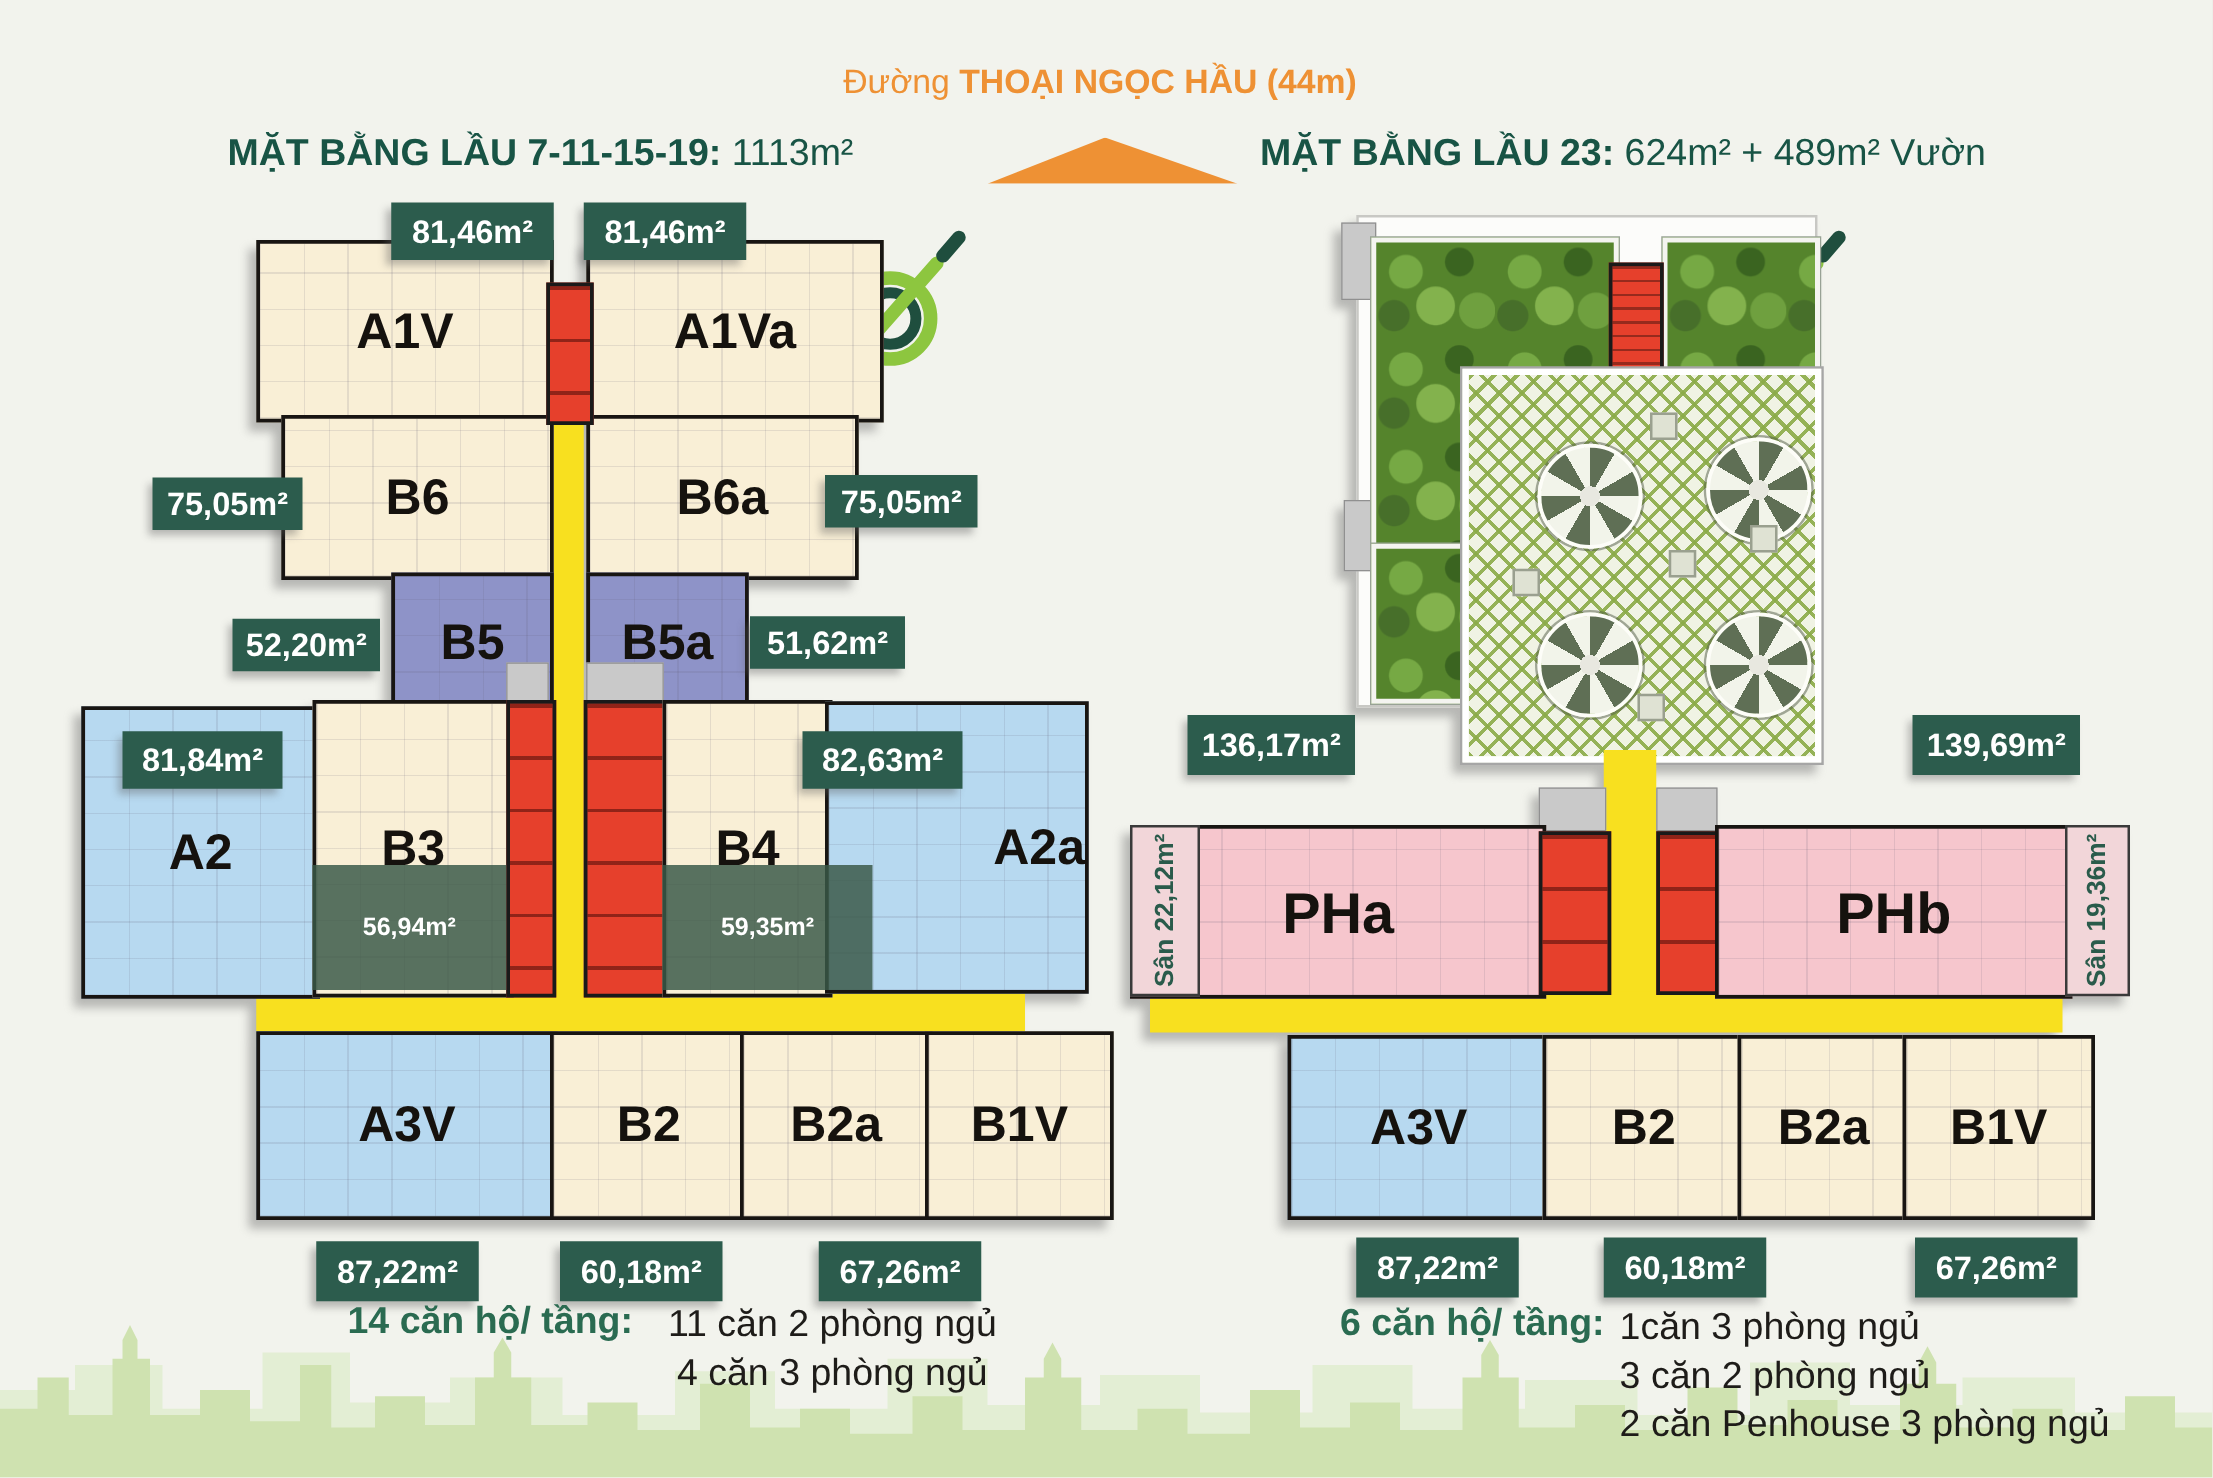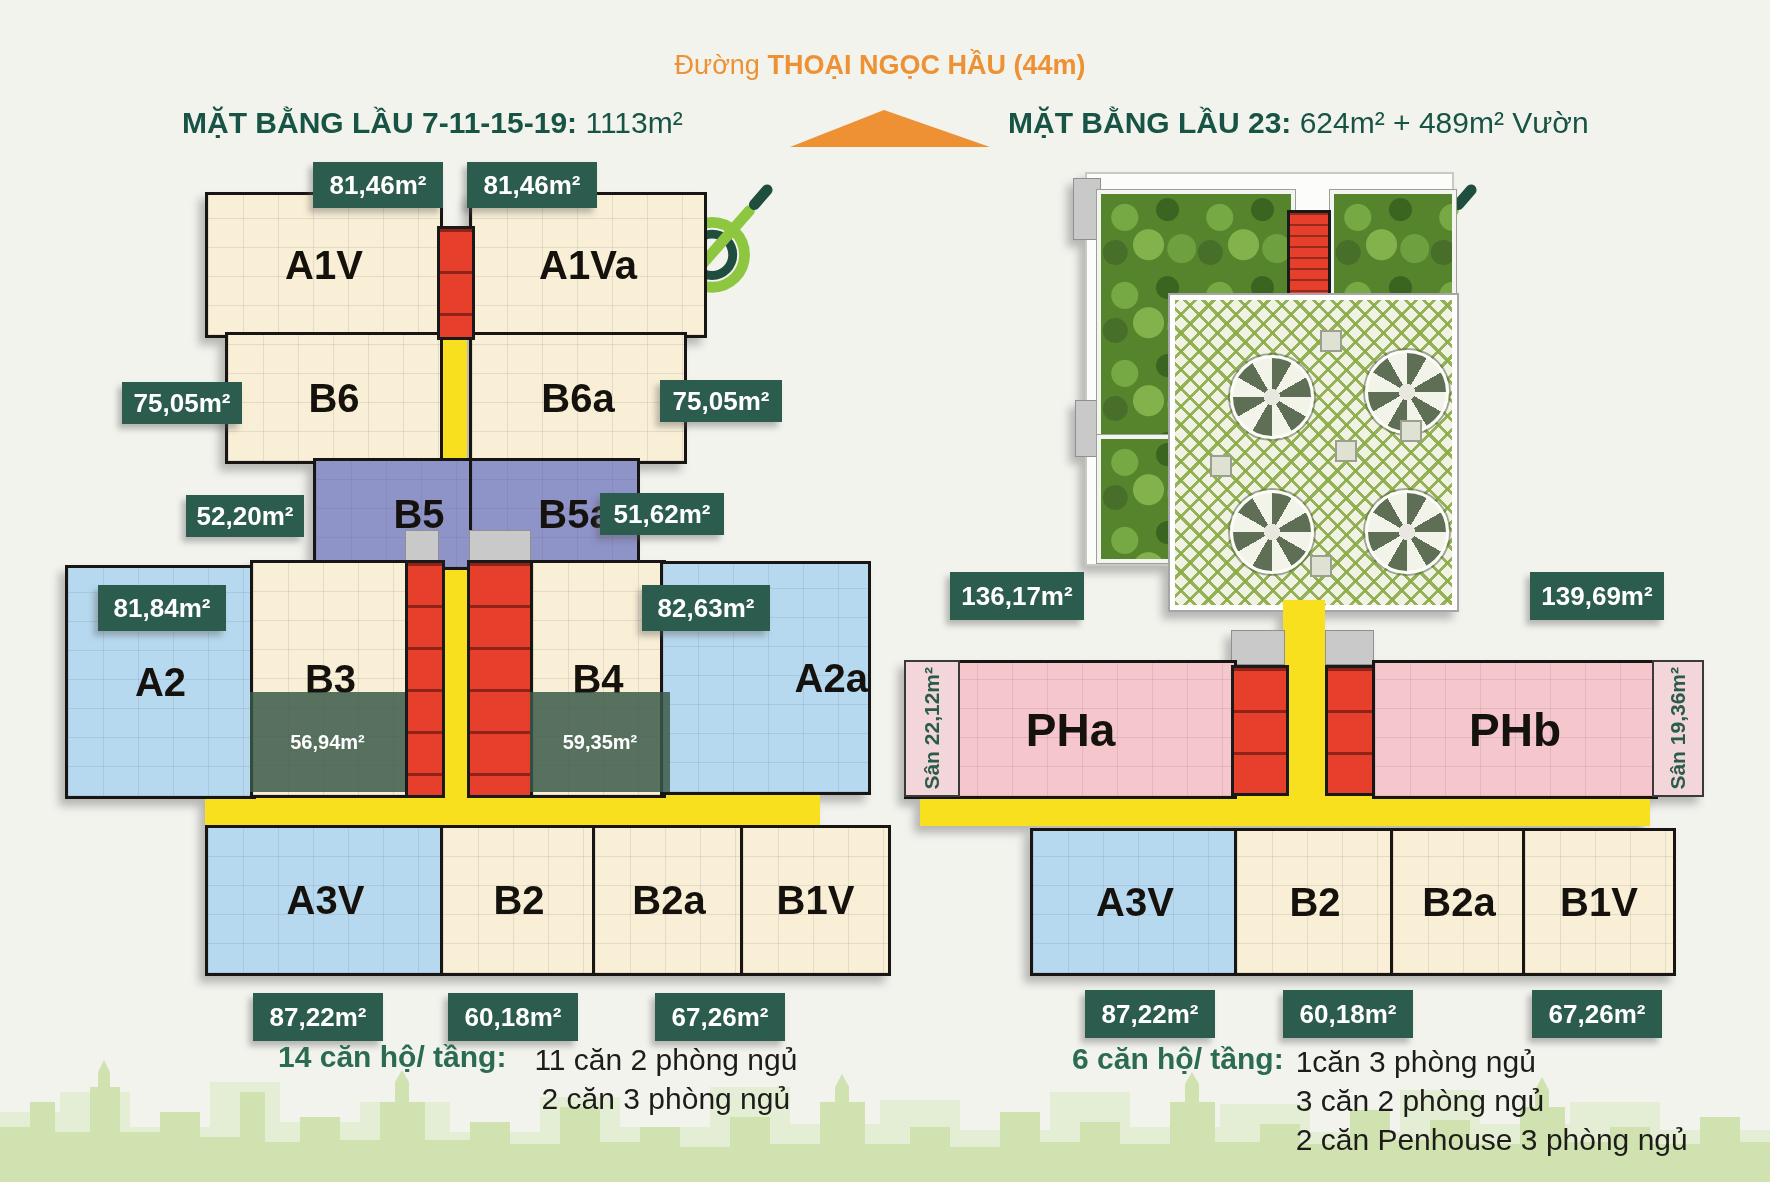--- a/index.html
+++ b/index.html
@@ -15,21 +15,21 @@
   .title .tb{font-weight:800;}
   .title .tv{font-weight:normal;}
   .compass{position:absolute;width:118px;height:128px;}
   .plan{position:absolute;}
   .shape{position:absolute;inset:0;filter:drop-shadow(-6px 7px 4px rgba(110,110,110,.45));}
   .unit{position:absolute;border:3px solid #181512;display:flex;align-items:center;justify-content:center;
         background-image:repeating-linear-gradient(0deg, rgba(96,92,115,.14) 0 1px, transparent 1px 29px),
                          repeating-linear-gradient(90deg, rgba(96,92,115,.14) 0 1px, transparent 1px 35px);}
   .cream{background-color:#f9efd6;}
   .blue{background-color:#b7d9f0;}
-  .purple{background-color:#8e93c8;padding-left:41px;}
+  .purple{background-color:#8e93c8;}
   .pink{background-color:#f6c6cd;}
   .u-label{font-weight:800;font-size:40px;color:#15120e;}
   .u-label.lg{font-size:46px;}
   .corridor{position:absolute;background:#f8e01f;}
   .core{position:absolute;background:#e6402c;border:3px solid #1a1a1a;
         background-image:repeating-linear-gradient(180deg, rgba(40,0,0,.45) 0 3px, transparent 3px 42px);}
   .stairs{background-image:repeating-linear-gradient(0deg, rgba(0,0,0,.35) 0 2px, transparent 2px 11px);}
   .gray{position:absolute;background:#c9c9c9;border:1px solid #909090;}
   .badge{position:absolute;background:#2c5c4d;color:#fff;font-weight:800;display:flex;align-items:center;
          justify-content:center;font-size:26px;box-shadow:-4px 5px 6px rgba(90,90,90,.4);white-space:nowrap;}
@@ -152,21 +152,21 @@
       <div class="unit cream" style="left:532px;top:665px;width:148px;height:145px;">
         <span class="u-label">B2a</span>
       </div>
       <div class="unit cream" style="left:680px;top:665px;width:145px;height:145px;">
         <span class="u-label">B1V</span>
       </div>
 
       <div class="ov" style="left:190px;top:532px;width:155px;height:100px;">
         <span>56,94m²</span>
       </div>
-      <div class="ov" style="left:470px;top:532px;width:140px;height:100px;">
+      <div class="ov" style="left:470px;top:532px;width:168px;height:100px;">
         <span>59,35m²</span>
       </div>
     </div>
 
     <div class="badge" style="left:253px;top:2px;width:130px;height:46px;">
         <span>81,46m²</span>
       </div>
     <div class="badge" style="left:407px;top:2px;width:130px;height:46px;">
         <span>81,46m²</span>
       </div>
@@ -270,21 +270,21 @@
       </div>
     <div class="badge" style="left:742px;top:830px;width:130px;height:48px;">
         <span>67,26m²</span>
       </div>
   </div>
 
   <div class="summary" style="left:278px;top:1040px;">
     <span class="sl">14 căn hộ/ tầng:</span>
     <span class="lines center">
       <span>11 căn 2 phòng ngủ</span>
-      <span>2 căn 3 phòng ngủ</span>
+      <span>4 căn 3 phòng ngủ</span>
     </span>
   </div>
   <div class="summary" style="left:1072px;top:1042px;">
     <span class="sl">6 căn hộ/ tầng:</span>
     <span class="lines">
       <span>1căn 3 phòng ngủ</span>
       <span>3 căn 2 phòng ngủ</span>
       <span>2 căn Penhouse 3 phòng ngủ</span>
     </span>
   </div>

